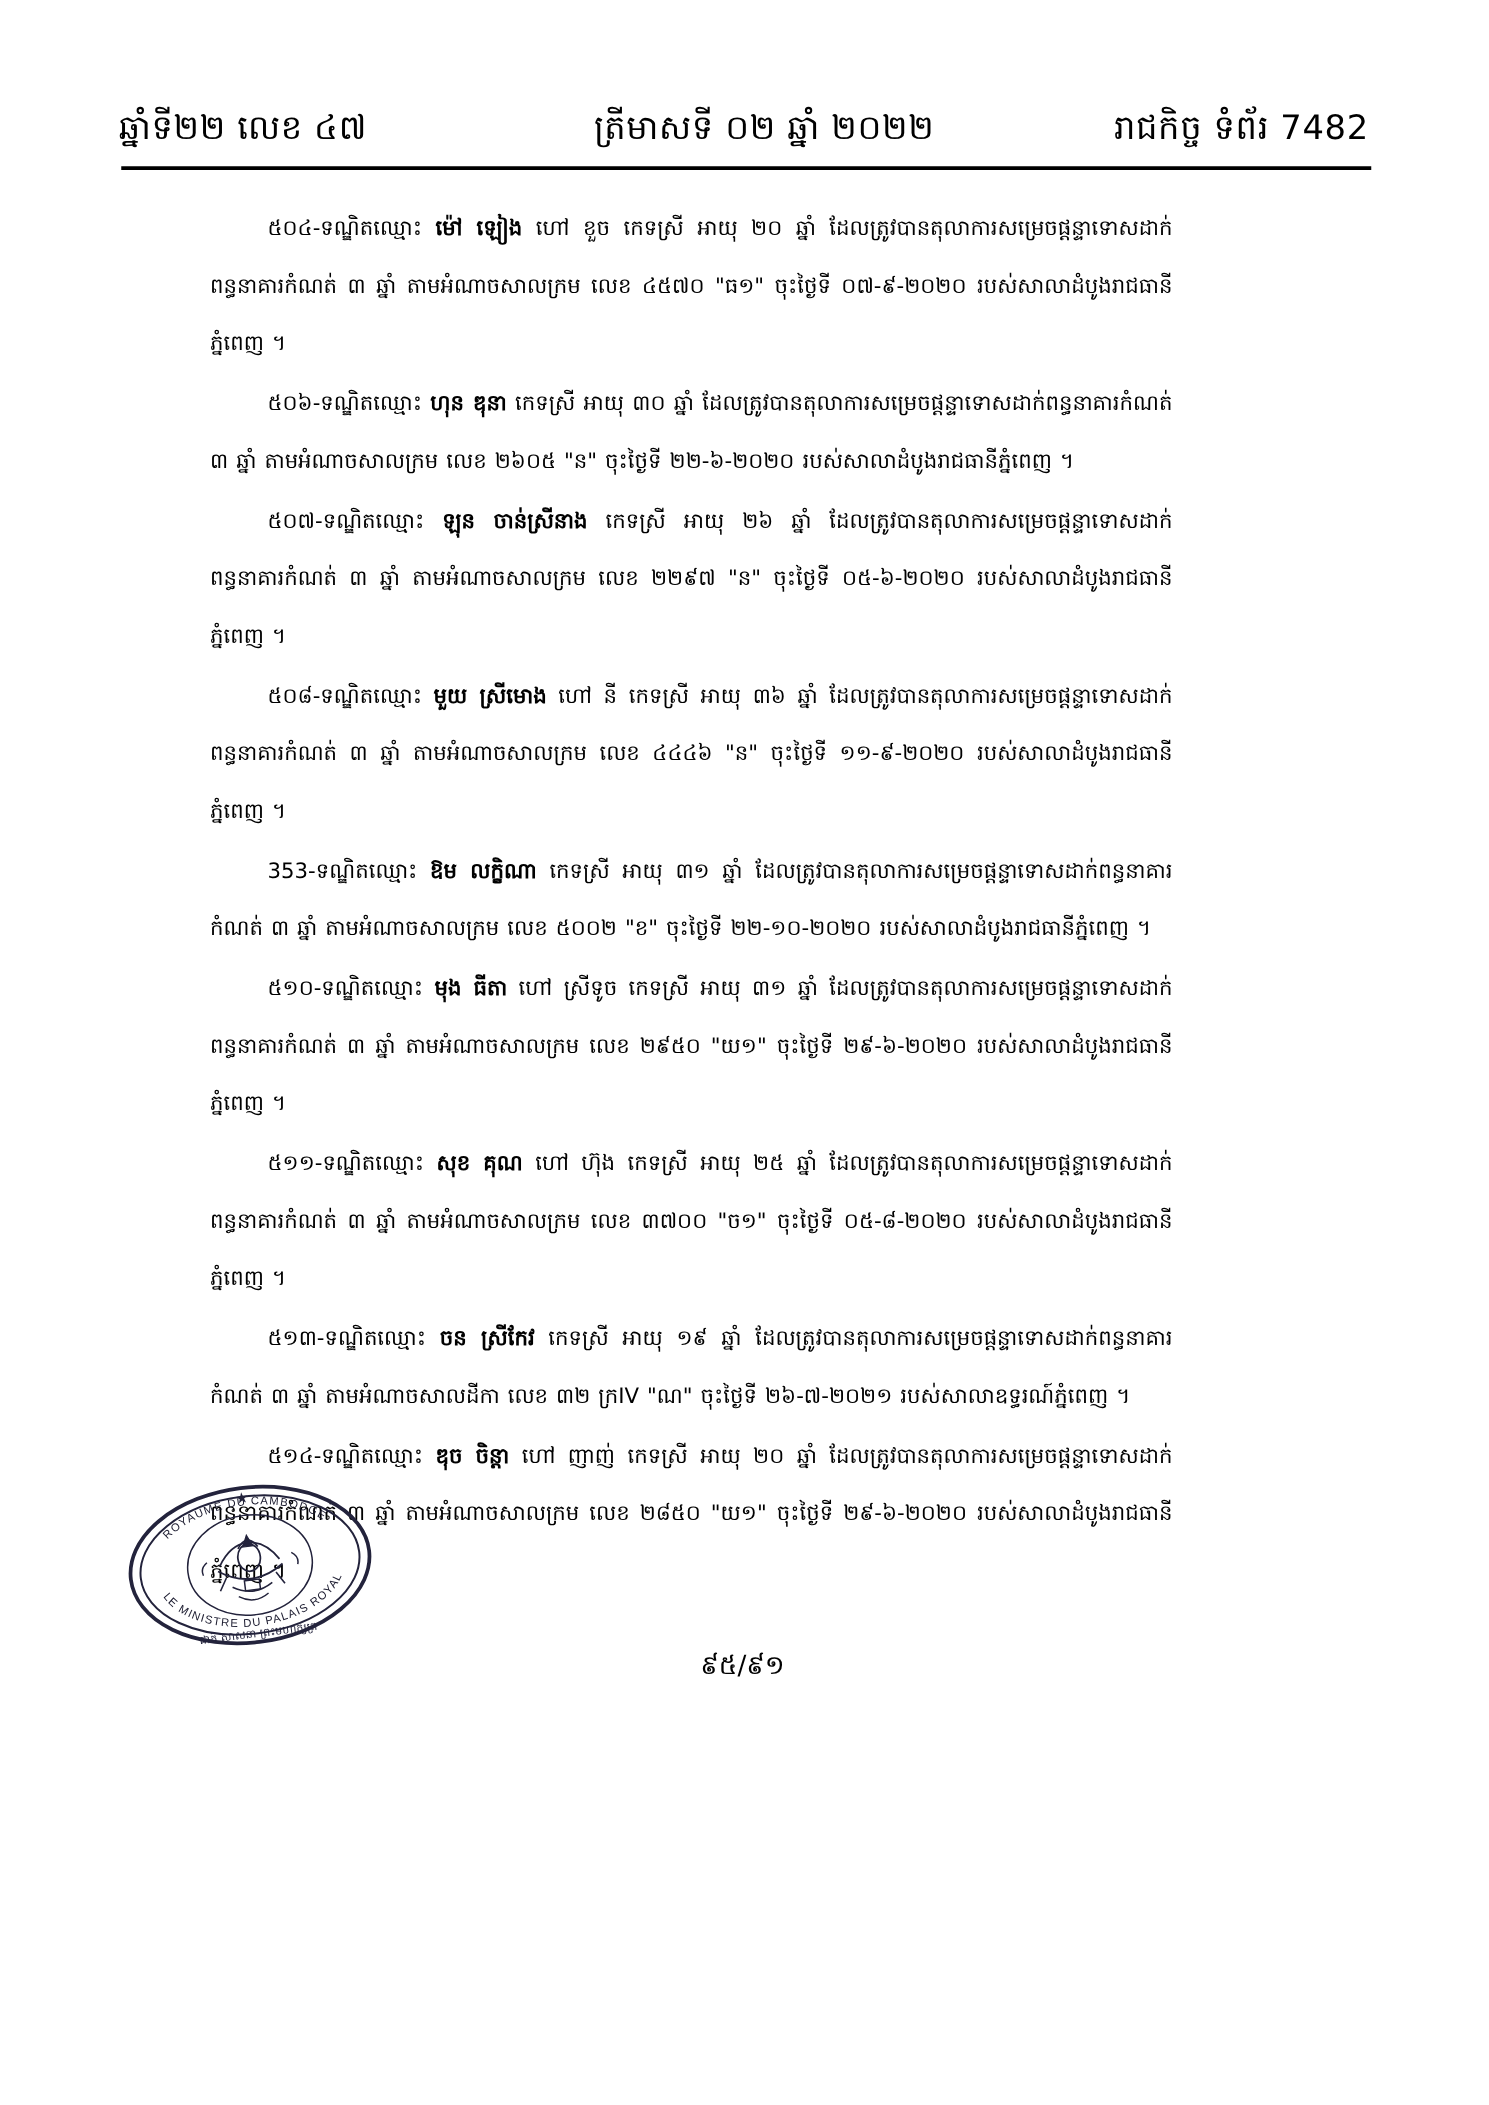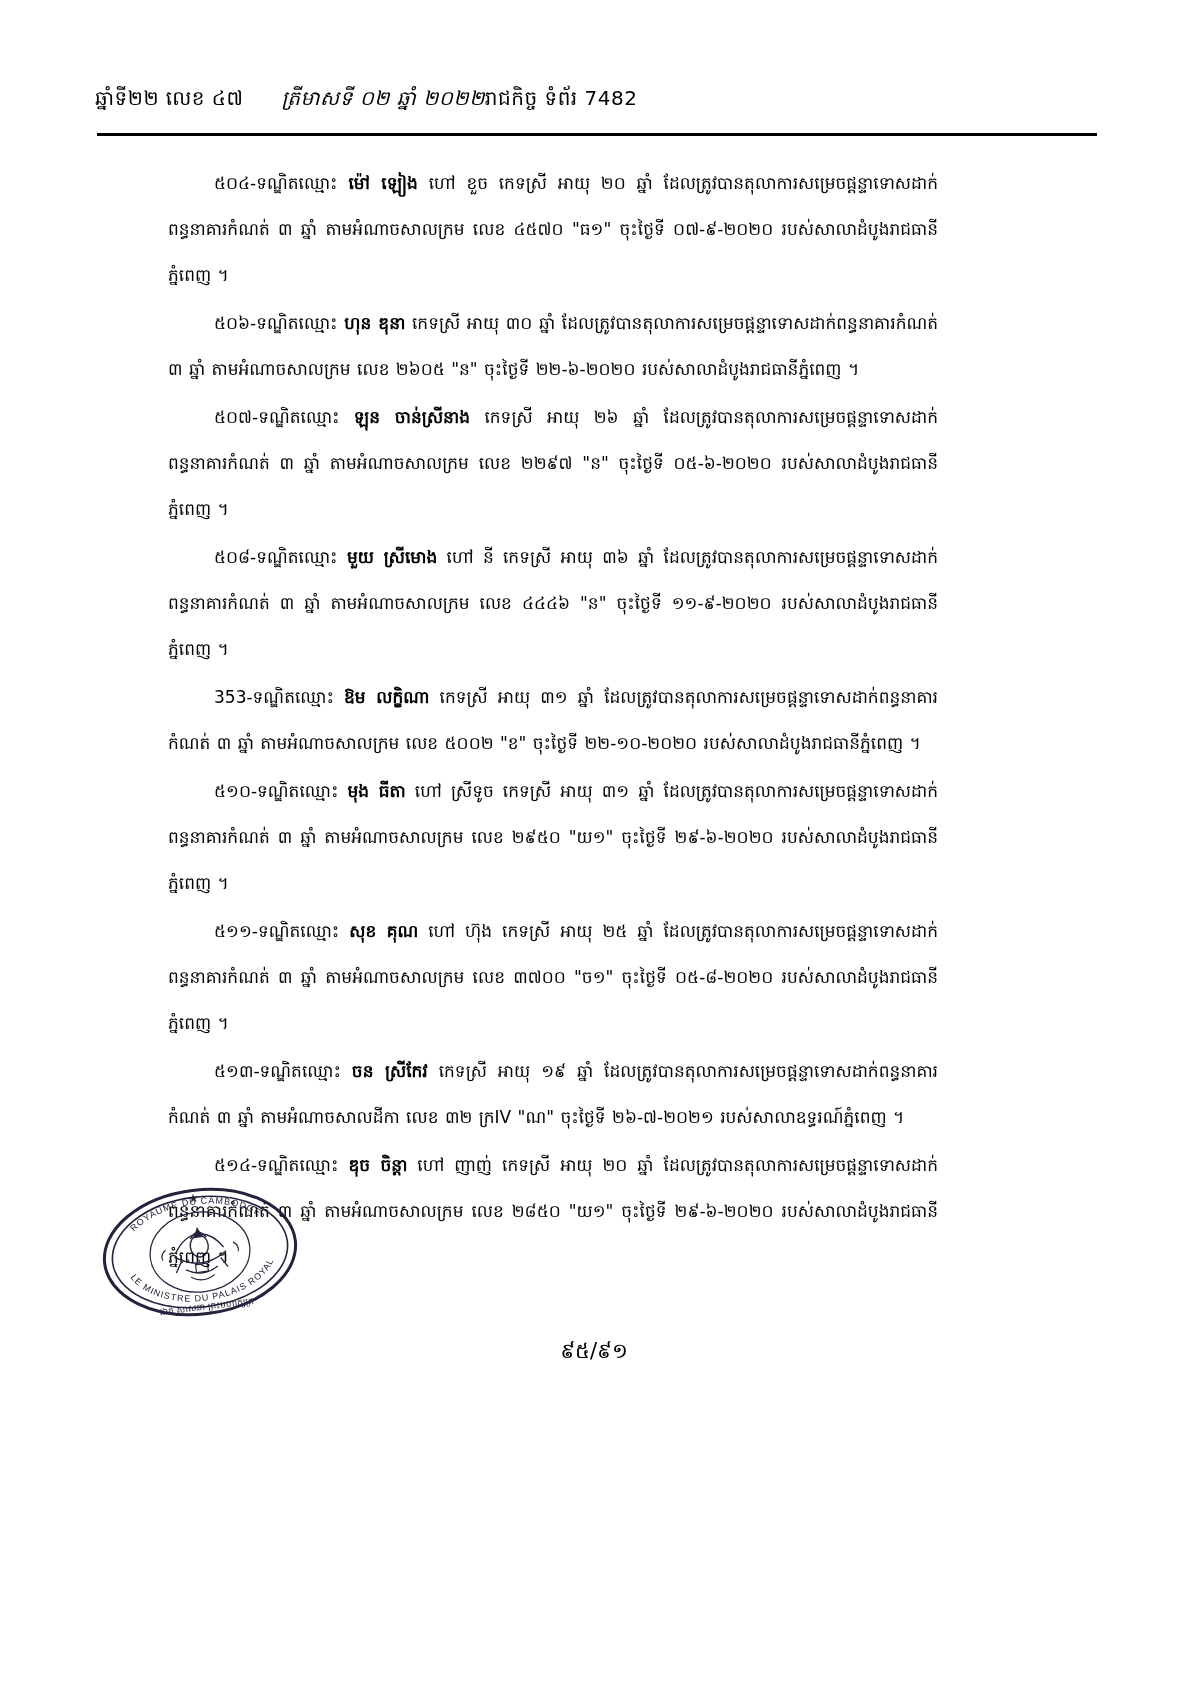--- a/index.html
+++ b/index.html
@@ -22,27 +22,28 @@
     height: 1684px;
     background: #fff;
   }
   
   .header {
     position: absolute;
     left: 95px;
     top: 85px;
     width: 1000px;
     display: flex;
+    justify-content: space-between;
     align-items: baseline;
-    font-size: 20px;
+    font-size: 27px;
     letter-spacing: 0.5px;
     white-space: nowrap;
   }
   .header .h-left { flex: 0 0 auto; }
-  .header .h-center { flex: 0 0 auto; margin-left: 38px; font-style: italic; }
+  .header .h-center { flex: 0 0 auto; margin-left: 38px; }
   .header .h-right { flex: 0 0 auto; }
   .header-rule {
     position: absolute;
     left: 97px;
     top: 133px;
     width: 1000px;
     height: 3px;
     background: #000;
   }
   
@@ -63,21 +64,20 @@
   }
   .bold { font-weight: bold; }
   
   .page-number {
     position: absolute;
     left: 0;
     top: 1318px;
     width: 1188px;
     text-align: center;
     font-size: 21px;
-    margin-top: 19px;
   }
   
   .seal {
     position: absolute;
     left: 96px;
     top: 1180px;
     width: 208px;
     height: 145px;
     pointer-events: none;
   }

